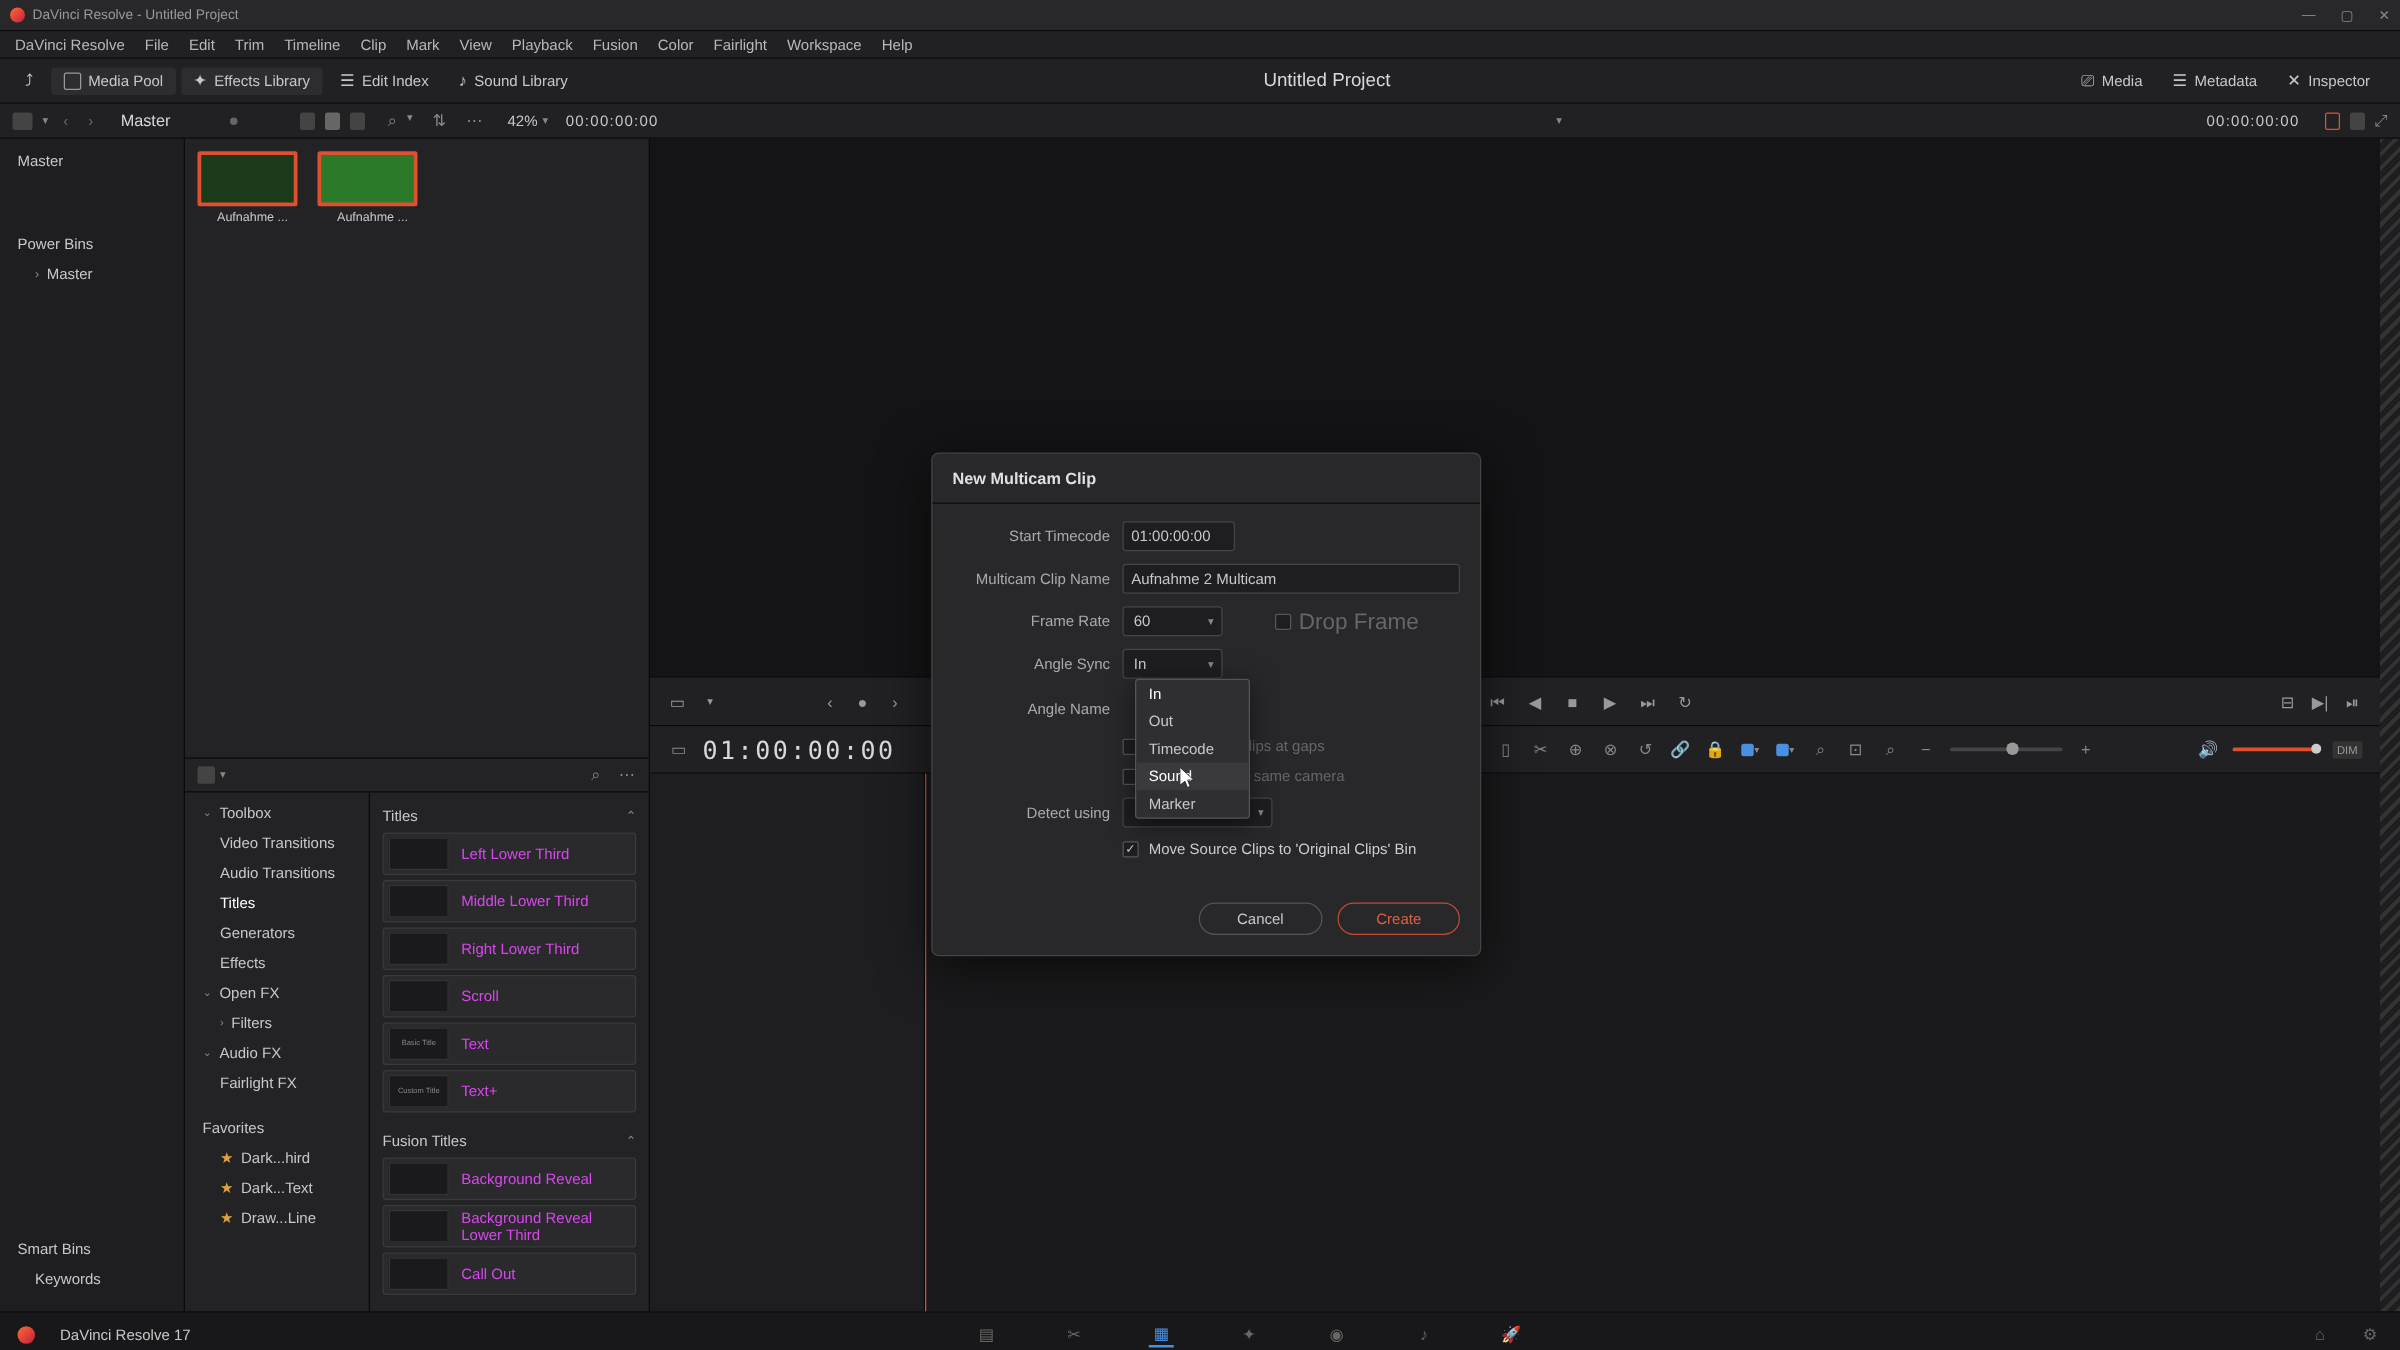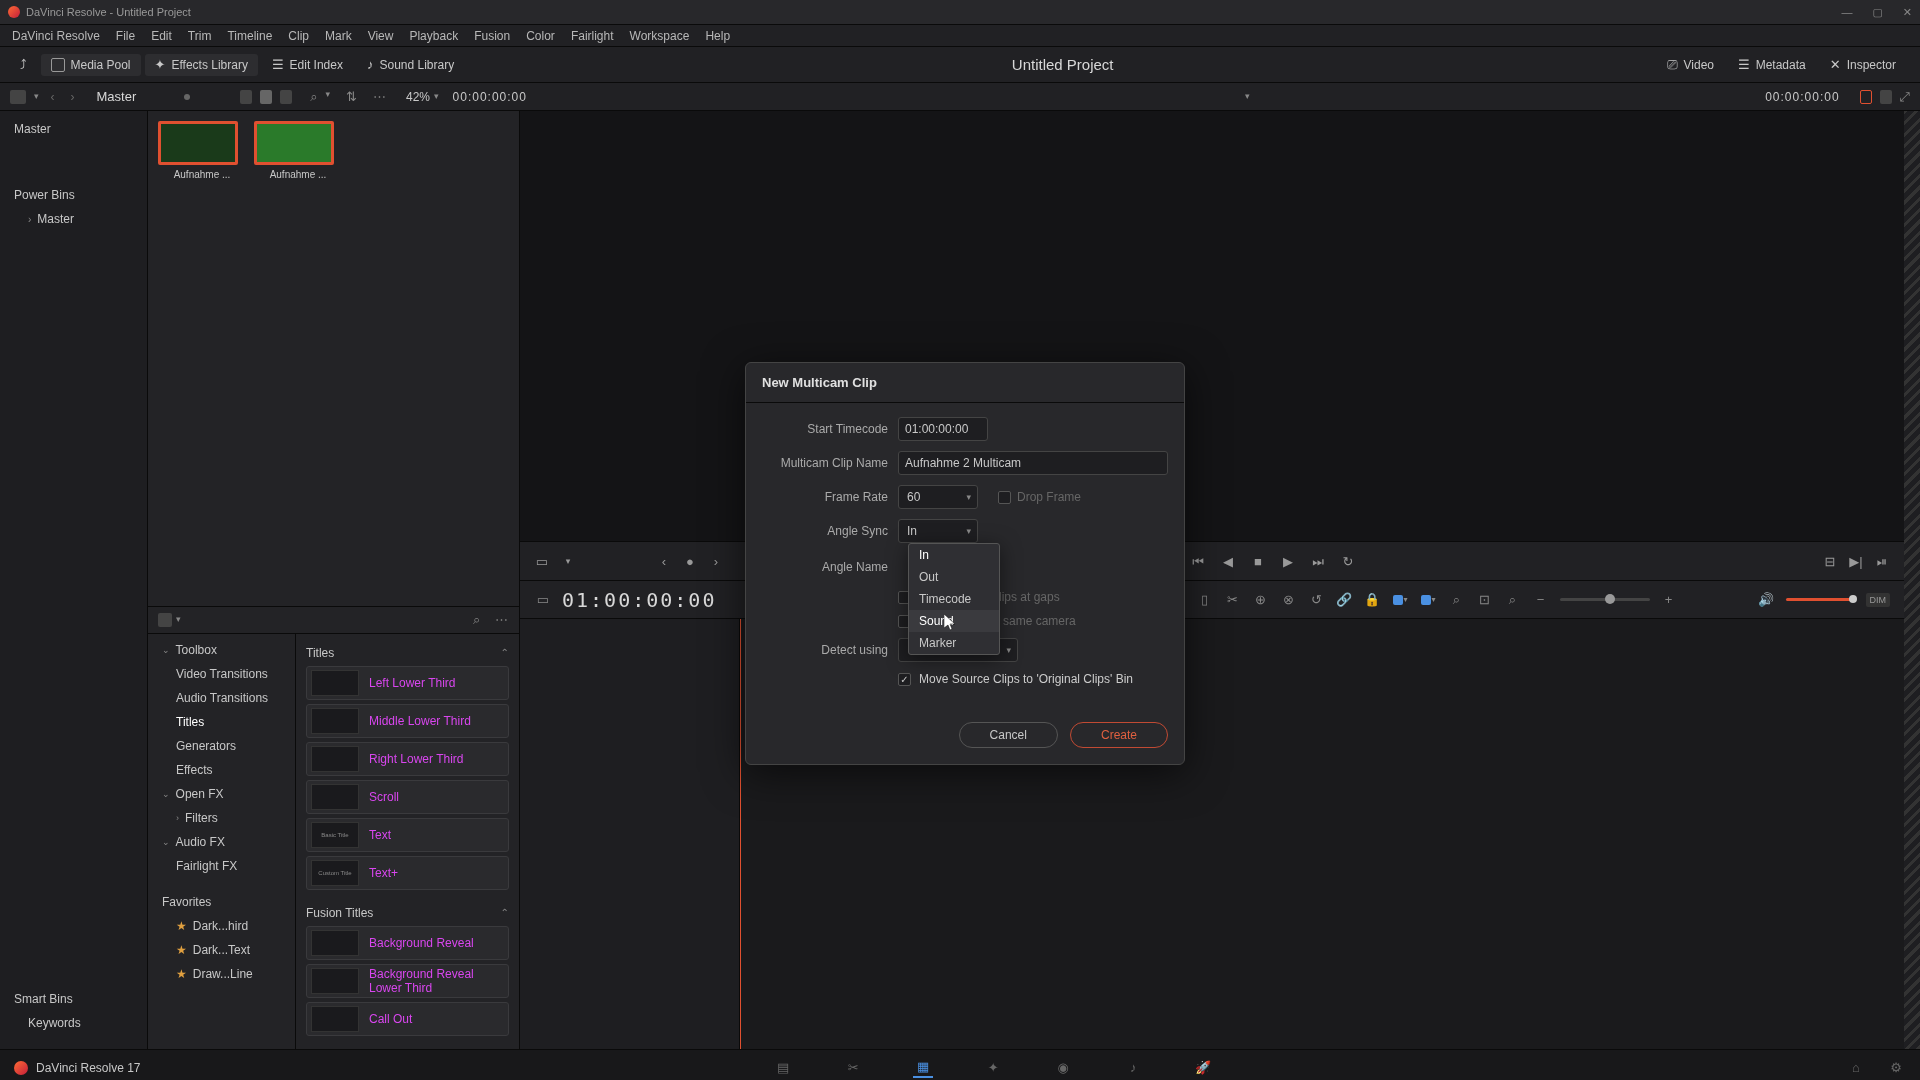--- a/index.html
+++ b/index.html
@@ -107,39 +107,39 @@
 .timeline .ruler { height: 24px; background: #1e1e21; border-bottom: 1px solid #0a0a0a; position: relative; }
 .timeline .ruler-tc { position: absolute; right: 20px; top: 4px; font-size: 10px; color: #666; }
 .timeline .playhead { position: absolute; left: 0; top: 0; bottom: 0; width: 1px; background: #e05030; }
 
 
 .right-edge { width: 16px; background: #1e1e21; position: relative; overflow: hidden; }
 .zigzag { position: absolute; top: 0; bottom: 0; width: 100%; background: repeating-linear-gradient(-45deg, #333 0, #333 3px, #1e1e21 3px, #1e1e21 8px); }
 
 
 .pagetabs { height: 36px; background: #18181a; display: flex; align-items: center; border-top: 1px solid #0a0a0a; padding: 0 14px; }
-.pagetabs .app-label { display: flex; align-items: center; gap: 8px; font-size: 12px; color: #c8c8c8; }
+.pagetabs .app-label { display: flex; align-items: center; gap: 20px; font-size: 12px; color: #c8c8c8; }
 .pagetabs .logo-small { width: 14px; height: 14px; border-radius: 50%; background: linear-gradient(135deg, #ff6b35, #c41e3a); }
 .pagetabs .tabs-center { flex: 1; display: flex; justify-content: center; gap: 50px; }
 .pagetabs .page-tab { width: 20px; height: 20px; color: #666; cursor: pointer; display:flex; align-items:center; justify-content:center;}
 .pagetabs .page-tab.active { color: #4a90e2; border-bottom: 2px solid #4a90e2; }
 .pagetabs .tabs-right { display: flex; gap: 20px; }
 
 
 .dialog { position: absolute; left: 745px; top: 362px; width: 440px; background: #28282b; border: 1px solid #444; border-radius: 6px; box-shadow: 0 8px 40px rgba(0,0,0,0.6); }
 .dialog-title { padding: 12px 16px; font-size: 13px; font-weight: 600; color: #e0e0e0; border-bottom: 1px solid #0a0a0a; }
 .dialog-body { padding: 14px 16px; }
 .form-row { display: flex; align-items: center; margin-bottom: 10px; }
 .form-row .label { width: 136px; text-align: right; padding-right: 10px; font-size: 12px; color: #aaa; }
 .form-row .input { flex: 1; }
 .form-row input[type="text"] { width: 100%; height: 24px; background: #1e1e21; border: 1px solid #444; border-radius: 3px; padding: 0 6px; color: #c8c8c8; font-size: 12px; }
 .form-row input[type="text"].short { width: 90px; }
 .form-row .select { height: 24px; background: #1e1e21; border: 1px solid #444; border-radius: 3px; padding: 0 22px 0 8px; color: #c8c8c8; font-size: 12px; display: inline-flex; align-items: center; position: relative; cursor: pointer; min-width: 80px; }
 .form-row .select::after { content: "▾"; position: absolute; right: 6px; color: #888; font-size: 9px; }
-.form-row .checkbox-inline { display: flex; align-items: center; gap: 6px; margin-left: 20px; color: #666; font-size: 12px; }
+.form-row .checkbox-inline { display: flex; align-items: center; gap: 6px; margin-left: 42px; color: #666; font-size: 18px; }
 .form-row .checkbox-inline .cb { width: 13px; height: 13px; border: 1px solid #555; border-radius: 2px; background: #1e1e21; }
 .form-row .check-row { display: flex; align-items: center; gap: 8px; }
 .form-row .check-row .cb { width: 13px; height: 13px; border: 1px solid #555; border-radius: 2px; background: #1e1e21; display:flex; align-items:center; justify-content:center; font-size:10px; color:#c8c8c8;}
 .form-row .check-row.disabled { color: #666; }
 .form-row .select.wide { width: 176px; }
 
 
 .dropdown { position: absolute; background: #2f2f33; border: 1px solid #555; border-radius: 3px; box-shadow: 0 4px 20px rgba(0,0,0,0.5); z-index: 100; min-width: 92px; }
 .dropdown .option { padding: 4px 10px; font-size: 12px; color: #c8c8c8; cursor: pointer; }
 .dropdown .option.sel { color: #fff; }
@@ -203,21 +203,21 @@
       <span>Edit Index</span>
     </div>
   <div class="mod-btn">
       <i class="i">♪</i>
       <span>Sound Library</span>
     </div>
   <div class="project-title">Untitled Project</div>
   <div class="right-btns">
     <div class="mod-btn">
         <i class="i">⎚</i>
-        <span>Video</span>
+        <span>Media</span>
       </div>
     <div class="mod-btn">
         <i class="i">☰</i>
         <span>Metadata</span>
       </div>
     <div class="mod-btn">
         <i class="i">✕</i>
         <span>Inspector</span>
       </div>
   </div>

